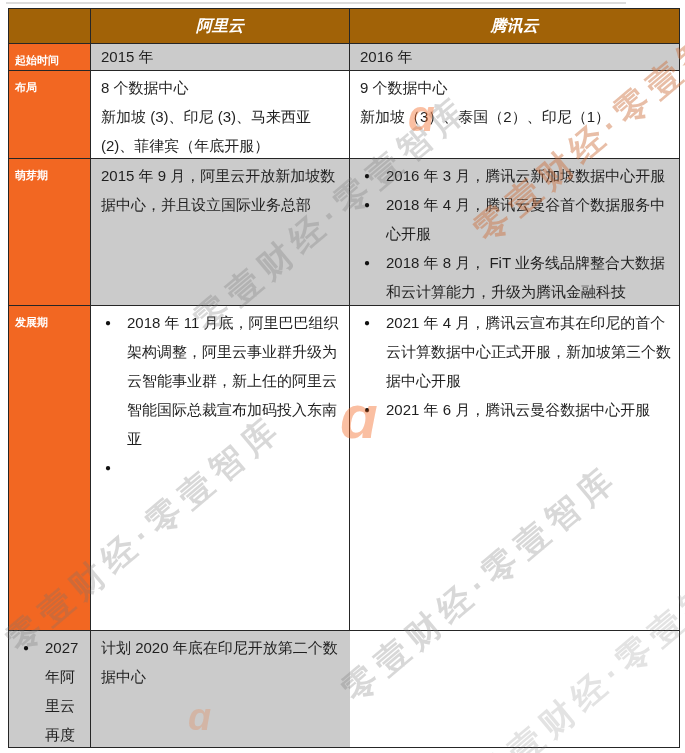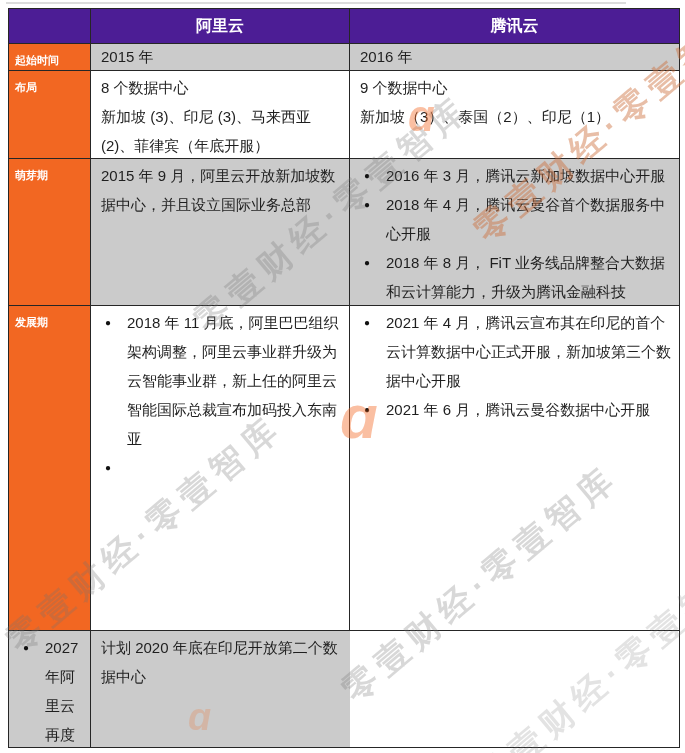--- a/index.html
+++ b/index.html
@@ -23,22 +23,22 @@
     box-sizing:border-box;
     background:#ffffff;
   }
   .cell {
     box-sizing:border-box; overflow:hidden;
     border-right:1px solid #262626; border-bottom:1px solid #262626;
   }
   .cell.last-col { border-right:none; }
   .cell.last-row { border-bottom:none; }
   .hdr {
-    background:#4c1d95; color:#ffffff; font-weight:bold; font-size:16px;
-    display:flex; align-items:center; justify-content:center;
+    background:#a16207; color:#ffffff; font-weight:bold; font-size:16px;
+    display:flex; align-items:center; justify-content:center;font-style:italic;
   }
   .lbl {
     background:#F26722; color:#ffffff; font-weight:bold; font-size:11px;
     padding:5px 4px 0 6px; line-height:22px;
   }
   .gray { background:#CBCBCB; }
   .content { font-size:15px; line-height:29px; padding:2px 8px 0 10px; }
   .content.single { line-height:24px; padding-top:1px; }
   .content p { margin:0; }
   .bullet { display:flex; align-items:flex-start; }

